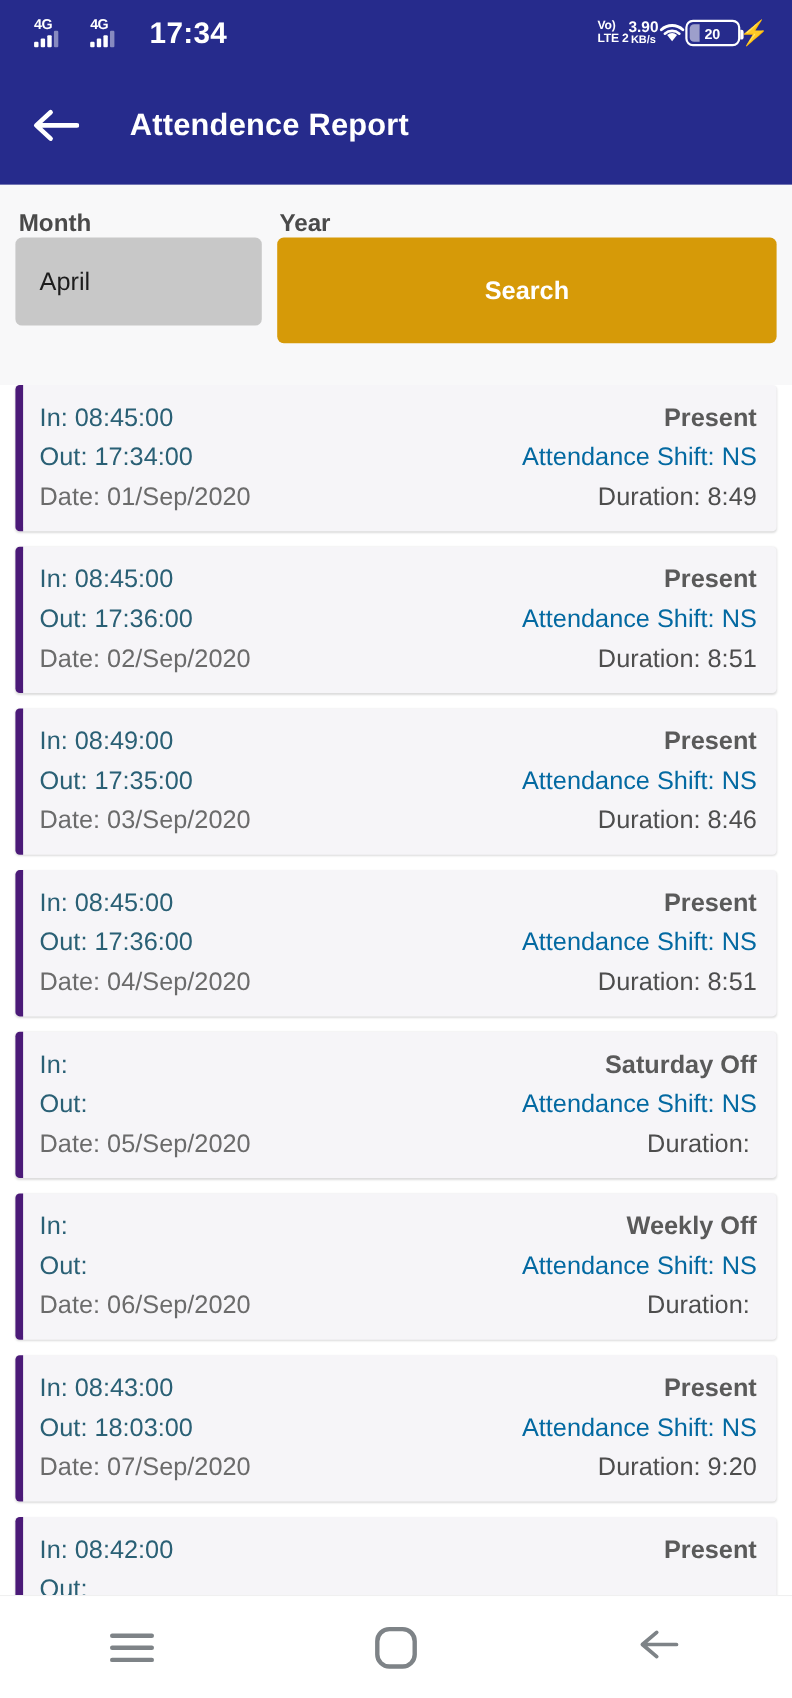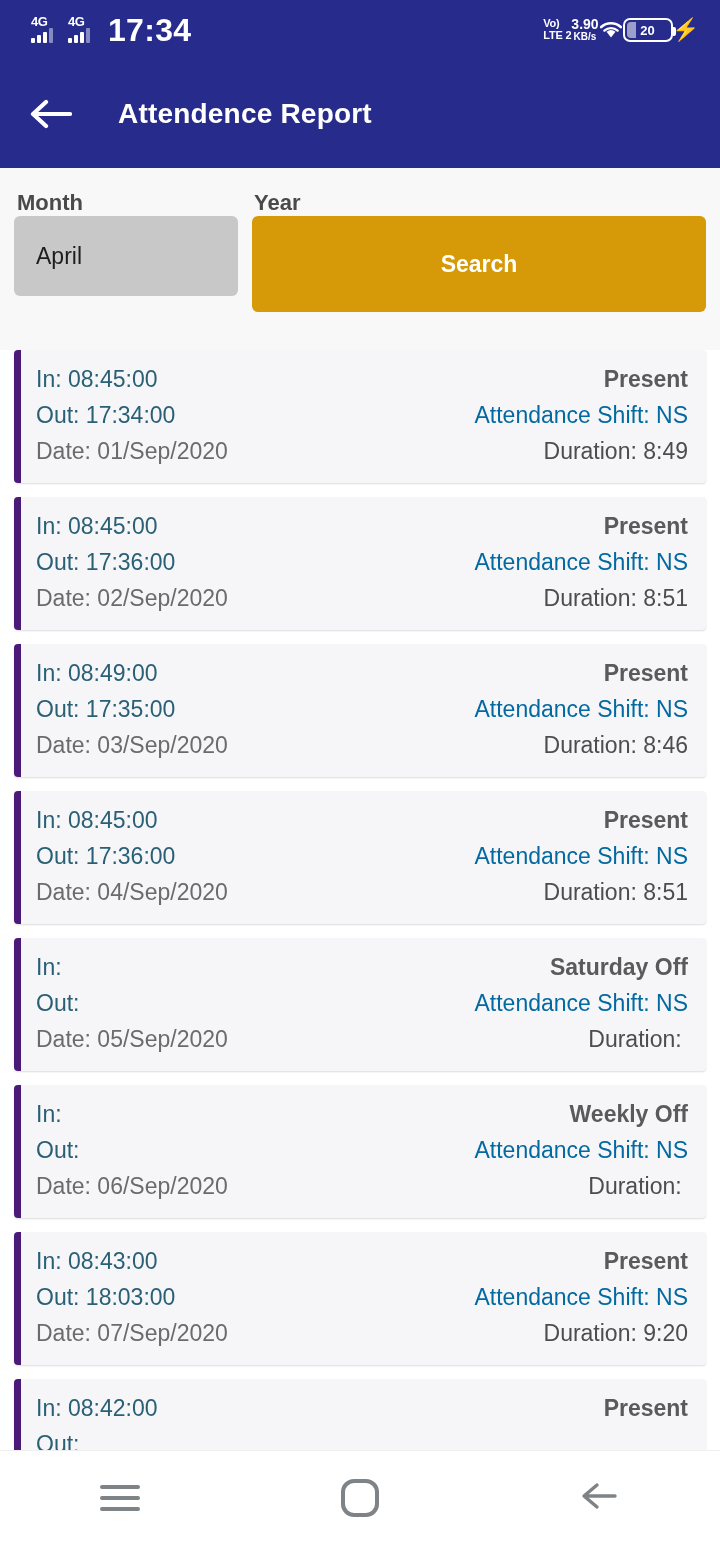--- a/index.html
+++ b/index.html
@@ -10,30 +10,30 @@
     overflow:hidden;
   }
   #app { position:relative; width:720px; height:1544px; display:flex; flex-direction:column; background:#ffffff; }
 
   
   .statusbar {
     height:60px; background:#262B8C; color:#ffffff;
     display:flex; align-items:center; justify-content:space-between;
     padding:0 20px 0 30px; flex:0 0 60px;
   }
-  .sb-left { display:flex; align-items:center; gap:14px; }
+  .sb-left { display:flex; align-items:center; gap:28px; }
   .sig { display:flex; align-items:flex-end; gap:3px; position:relative; padding-left:1px; }
   .sig .g4 { font-size:13px; font-weight:bold; line-height:1; position:absolute; top:-3px; left:1px; letter-spacing:-0.5px; }
   .bars { display:flex; align-items:flex-end; gap:2px; height:16px; margin-top:9px; }
   .bars i { width:4px; background:#ffffff; border-radius:1px; display:block; }
   .bars i:nth-child(1){ height:5px; }
   .bars i:nth-child(2){ height:8px; }
   .bars i:nth-child(3){ height:11px; }
   .bars i:nth-child(4){ height:15px; background:rgba(255,255,255,.45); }
-  .clock { font-size:32px; font-weight:bold; letter-spacing:0.3px; margin-left:4px; }
+  .clock { font-size:27px; font-weight:bold; letter-spacing:0.3px; margin-left:4px; }
 
   .sb-right { display:flex; align-items:center; }
   .volte { display:flex; flex-direction:column; line-height:1.05; font-size:11px; font-weight:bold; letter-spacing:-0.2px; }
   .netspeed { display:flex; flex-direction:column; align-items:center; line-height:1.05; }
   .netspeed .val { font-size:14px; font-weight:bold; }
   .netspeed .unit { font-size:10px; font-weight:bold; }
   .wifi { width:24px; height:18px; position:relative; }
   .battery {
     width:50px; height:24px; border:2px solid #ffffff; border-radius:7px;
     display:flex; align-items:center; justify-content:center; position:relative;

